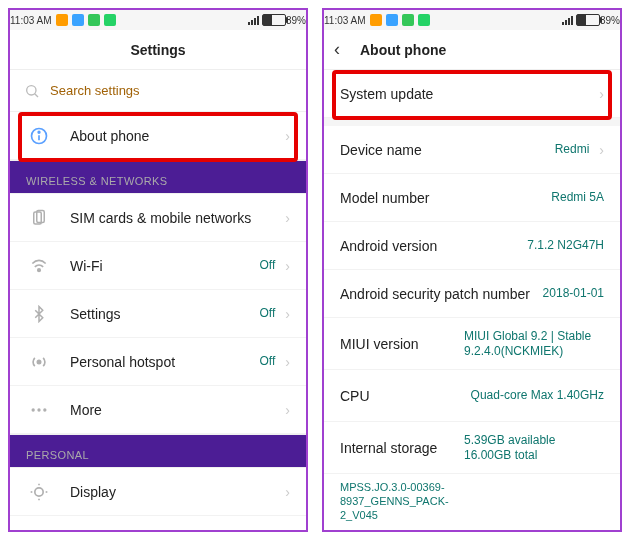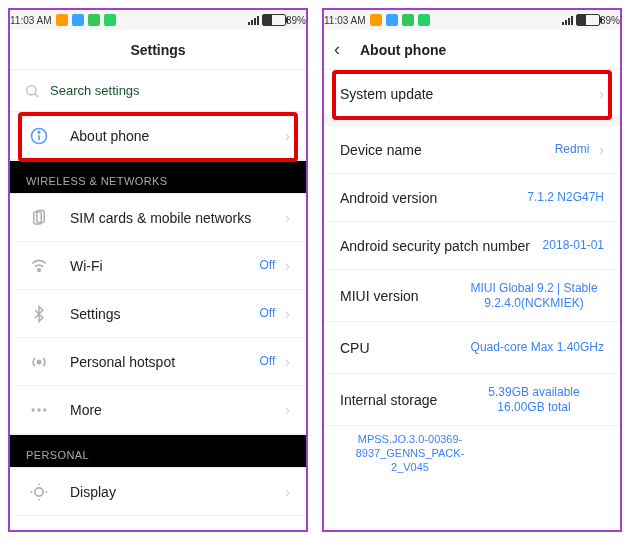--- a/index.html
+++ b/index.html
@@ -50,31 +50,31 @@
     position: absolute; left: 10px; font-size: 18px; color: #333;
   }
   .titlebar h1 { font-size: 14px; font-weight: 700; color: #222; }
   .titlebar.left h1 { margin-left: 26px; }
   .searchbar {
     height: 42px;
     display: flex;
     align-items: center;
     padding: 0 14px;
     gap: 10px;
-    color: #14532d;
+    color: #a16207;
     font-size: 13px;
     border-bottom: 1px solid #f0f0f0;
   }
   .content { flex:1; overflow:hidden; }
   .section-header {
     padding: 14px 16px 6px;
     font-size: 11px;
     color: #aaa;
     letter-spacing: 0.4px;
-    background:#000000;
+    background:#4c1d95;
     border-bottom:1px solid #f0f0f0;
     border-top:1px solid #f0f0f0;
   }
   .row {
     display: flex;
     align-items: center;
     padding: 0 16px;
     height: 48px;
     border-bottom: 1px solid #f2f2f2;
     position: relative;
@@ -85,22 +85,22 @@
     display:flex; align-items:center; justify-content:center;
     color:#b0b0b0;
   }
   .row .label {
     font-size: 14px;
     color: #222;
     flex: 1;
   }
   .row .value {
     font-size: 12px;
-    color: #3b82f6;
-    text-align: center;
+    color: #0f766e;
+    text-align: left;
     max-width: 140px;
     line-height: 1.25;
   }
   .row .chev {
     color: #ccc;
     font-size: 14px;
     margin-left: 10px;
   }
   .highlight-box {
     position: absolute;
@@ -294,20 +294,24 @@
     </div>
 
     <div style="height:8px;background:#f5f5f5"></div>
 
     <div class="row">
       <span class="label">Device name</span>
       <span class="value">Redmi</span>
       <span class="chev">›</span>
     </div>
 
+    <div class="row">
+      <span class="label">Model number</span>
+      <span class="value">Redmi 5A</span>
+    </div>
 
     <div class="row">
       <span class="label">Android version</span>
       <span class="value">7.1.2 N2G47H</span>
     </div>
 
     <div class="row">
       <span class="label">Android security patch number</span>
       <span class="value">2018-01-01</span>
     </div>

